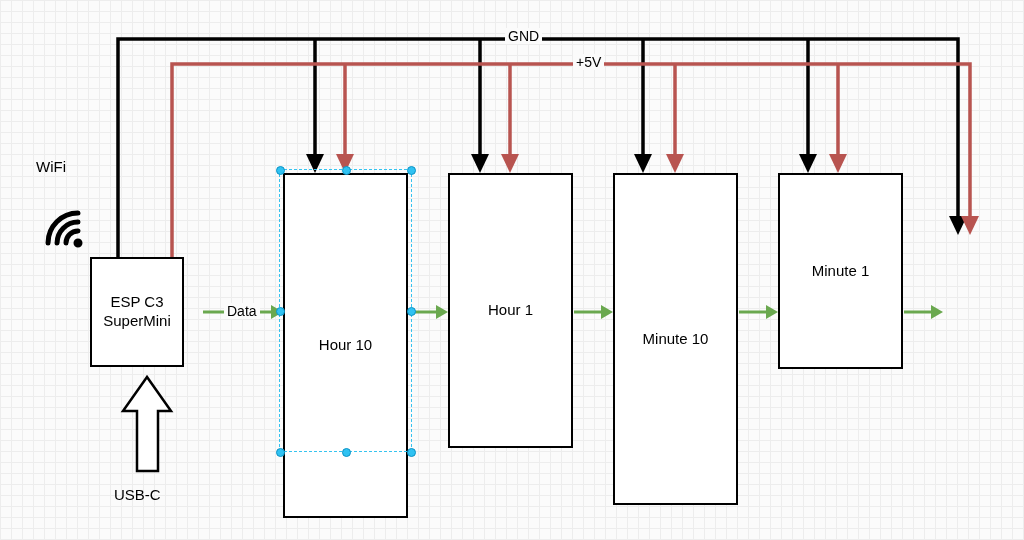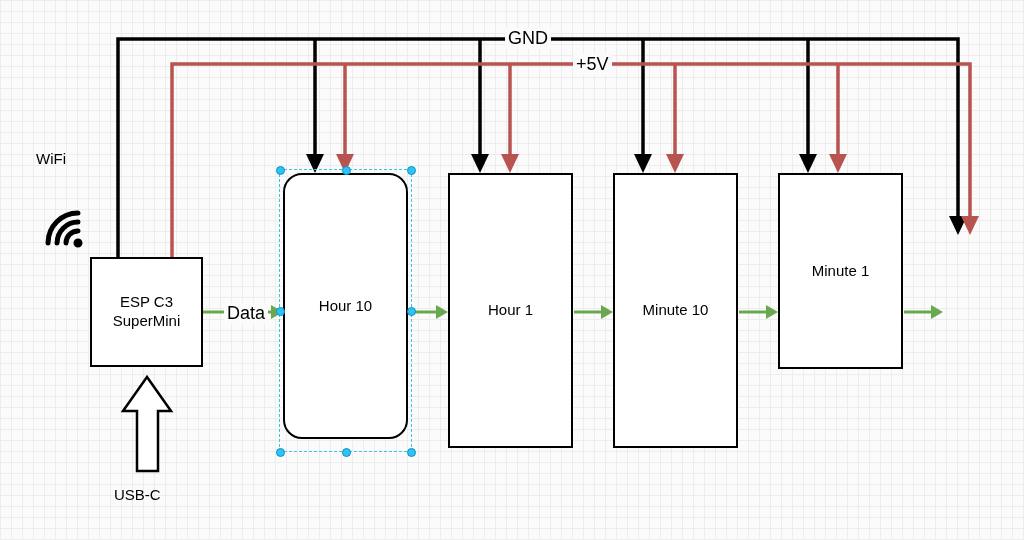--- a/index.html
+++ b/index.html
@@ -30,21 +30,21 @@
   .node{
     position:absolute;z-index:2;
     background:#ffffff;border:2px solid #000;
     display:flex;align-items:center;justify-content:center;
     text-align:center;font-size:15px;color:#000;box-sizing:border-box;
     line-height:1.25;
   }
   .edge-label{
     position:absolute;z-index:3;
     background:#fbfbfb;padding:0 3px;
-    font-size:18px;color:#000;white-space:nowrap;
+    font-size:14px;color:#000;white-space:nowrap;
   }
   .float-label{
     position:absolute;z-index:3;
     font-size:15px;color:#000;white-space:nowrap;
   }
   .selection{
     position:absolute;z-index:4;
     border:1px dashed #36c3ef;
     box-sizing:border-box;
     pointer-events:none;
@@ -114,36 +114,36 @@
       <path class="wifi-arc" d="M -8.5,-8.5 A 12,12 0 0 1 8.5,-8.5"></path>
       <path class="wifi-arc" d="M -14.8,-14.8 A 21,21 0 0 1 14.8,-14.8"></path>
       <path class="wifi-arc" d="M -21.2,-21.2 A 30,30 0 0 1 21.2,-21.2"></path>
     </g>
 
     <g>
       <polygon class="usb-arrow" points="147,377 123,411 137,411 137,471 158,471 158,411 171,411"></polygon>
     </g>
   </svg>
 
-  <div class="node" style="left:90px;top:257px;width:113px;height:110px;justify-content:center;">
+  <div class="node" style="left:90px;top:257px;width:94px;height:110px;justify-content:center;">
     <div>
       <span>ESP C3</span><br>
       <span>SuperMini</span>
     </div>
   </div>
 
-  <div class="node" style="left:283px;top:173px;width:125px;height:266px;border-radius:19px;">
+  <div class="node" style="left:283px;top:173px;width:125px;height:345px;">
     <span>Hour 10</span>
   </div>
 
   <div class="node" style="left:448px;top:173px;width:125px;height:275px;">
     <span>Hour 1</span>
   </div>
 
-  <div class="node" style="left:613px;top:173px;width:125px;height:275px;">
+  <div class="node" style="left:613px;top:173px;width:125px;height:332px;">
     <span>Minute 10</span>
   </div>
 
   <div class="node" style="left:778px;top:173px;width:125px;height:196px;">
     <span>Minute 1</span>
   </div>
 
 
   <div class="selection" style="left:279px;top:169px;width:133px;height:283px;">
     <div class="handle" style="left:-4px;top:-4px;"></div>
@@ -153,16 +153,16 @@
     <div class="handle" style="left:127px;top:137px;"></div>
     <div class="handle" style="left:-4px;top:278px;"></div>
     <div class="handle" style="left:62px;top:278px;"></div>
     <div class="handle" style="left:127px;top:278px;"></div>
   </div>
 
   <span class="edge-label" style="left:505px;top:28px;">GND</span>
   <span class="edge-label" style="left:544px;top:54px;margin-left:29px;">+5V</span>
   <span class="edge-label" style="left:224px;top:303px;">Data</span>
 
-  <span class="float-label" style="left:36px;top:150px;">WiFi</span>
+  <span class="float-label" style="left:36px;top:158px;">WiFi</span>
   <span class="float-label" style="left:114px;top:486px;">USB-C</span>
 
 </div>
 
 </body></html>

